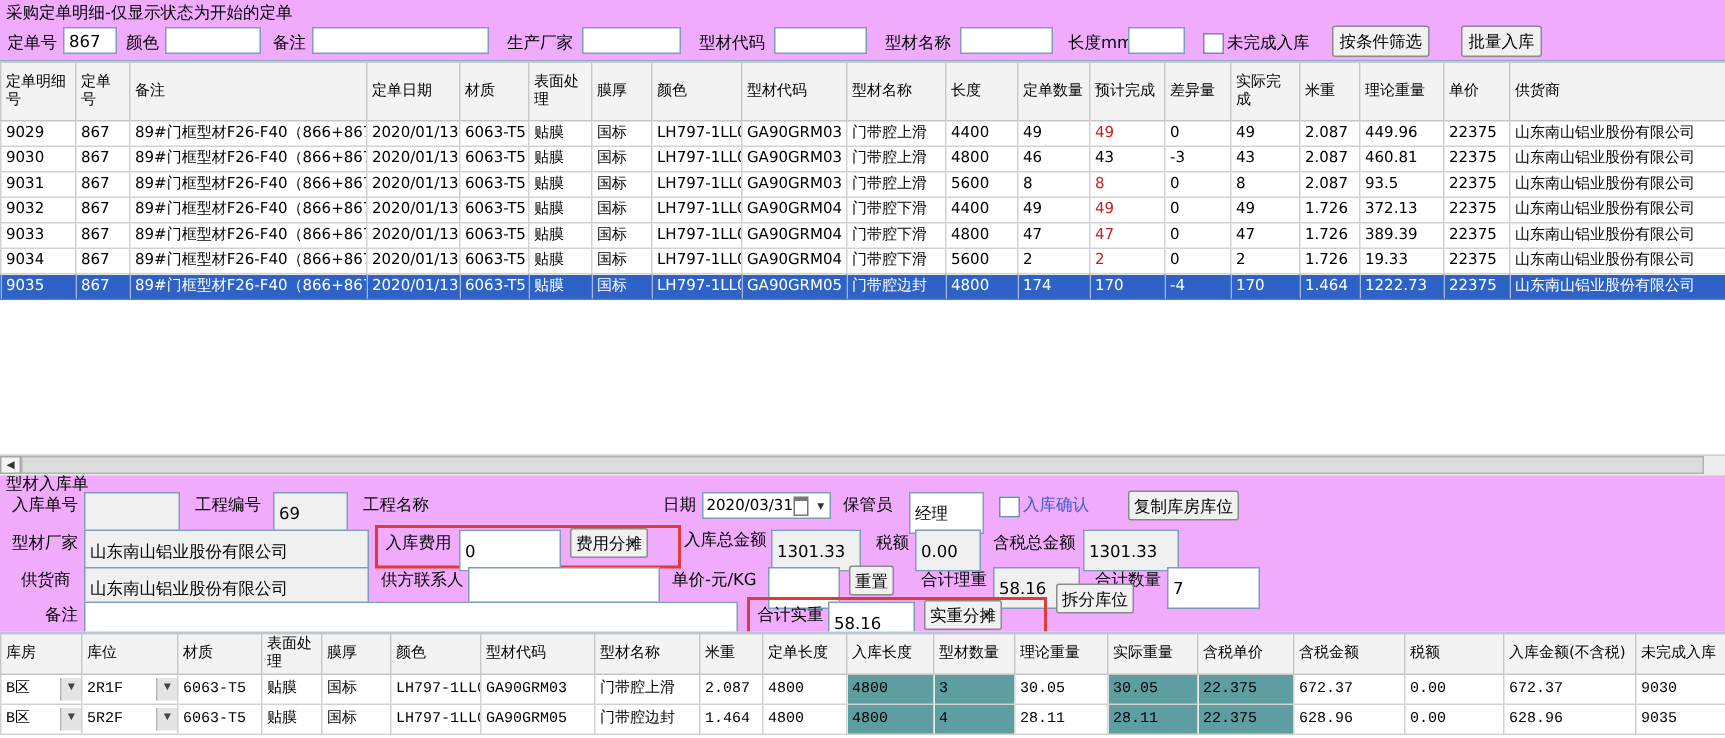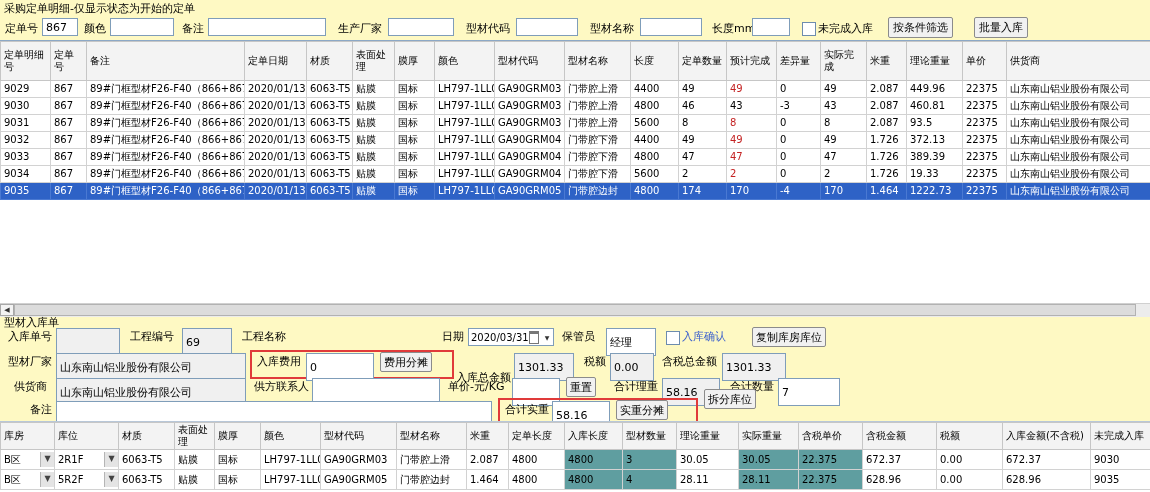--- a/index.html
+++ b/index.html
@@ -1,16 +1,16 @@
 <!DOCTYPE html>
 <html><head>
 <meta charset="utf-8">
 <style>
   html,body{margin:0;padding:0;}
-  .app{position:relative;width:1150px;height:492px;background:#fef9c3;
+  .app{position:relative;width:1150px;height:492px;background:#f0abfc;
        font-family:"DejaVu Sans","Liberation Sans",sans-serif;font-size:11px;color:#000;overflow:hidden;}
   .titlebar{position:absolute;left:4px;top:1px;height:14px;white-space:nowrap;}
   .filterbar{position:absolute;left:0;top:16px;width:1150px;height:24px;}
   .filterbar .lbl{position:absolute;top:5px;white-space:nowrap;}
   .inp{position:absolute;top:2px;height:18px;border:1px solid #7f9db9;background:#fff;
        font-family:inherit;font-size:11px;padding:0 3px;box-sizing:border-box;}
   .btn{position:absolute;top:1px;height:21px;background:#f1f1f1;border:1px solid #8b8b8b;
        font-family:inherit;font-size:11px;padding:0 4px;border-radius:2px;white-space:nowrap;}
   .cb{position:absolute;width:12px;height:12px;background:#fff;border:1px solid #6d8cae;top:6px;}
   .gridwrap{position:absolute;left:0;top:40px;width:1150px;height:275px;background:#fff;
@@ -45,21 +45,21 @@
          font-family:inherit;font-size:11px;padding:0 3px;border-radius:2px;white-space:nowrap;}
   .datepicker{position:absolute;height:18px;border:1px solid #7f9db9;background:#fff;box-sizing:border-box;
               display:flex;align-items:center;font-size:10px;padding-left:2px;}
   .dp-text{flex:1;}
   .dp-cal{width:9px;height:9px;border:1px solid #777;border-top:3px solid #777;margin-right:2px;}
   .dp-arrow{font-size:6px;color:#333;width:12px;text-align:center;}
   .blue-label{color:#3a5fcd;}
   .redbox{position:absolute;border:2px solid var(--annot,#e03a3a);background:transparent;pointer-events:none;}
   .btm-area{position:absolute;left:0;top:106px;right:0;bottom:0;background:#fff;border-top:1px solid #b8c7d8;}
   .grid-bot th{height:24px;}
-  .grid-bot td{height:19px;line-height:19px;}
+  .grid-bot td{height:19px;line-height:19px;font-family:Liberation Mono, monospace;}
 </style>
 </head>
 <body>
 
 <div class="app" style="--sel: #2e62c6; --teal: #5f9ea0; --annot: #e03a3a; --alert: #c42222;">
 
   <div class="titlebar">采购定单明细-仅显示状态为开始的定单</div>
 
   <div class="filterbar">
     <span class="lbl" style="left:5px">定单号</span>
@@ -303,21 +303,21 @@
     <span class="cb" style="left:666px;top:16px;position:absolute"></span>
     <span class="f-lbl blue-label" style="left:682px;top:13px">入库确认</span>
     <button class="f-btn" style="left:752px;top:12px">复制库房库位</button>
 
     <span class="f-lbl" style="left:8px;top:38px">型材厂家</span>
     <input class="f-inp ro" style="left: 56px; top: 38px; width: 190px;" value="山东南山铝业股份有限公司">
     <div class="redbox" style="left:250px;top:35px;width:200px;height:25px"></div>
     <span class="f-lbl" style="left:257px;top:38px">入库费用</span>
     <input class="f-inp" style="left: 306px; top: 38px; width: 68px;" value="0">
     <button class="f-btn" style="left:380px;top:37px">费用分摊</button>
-    <span class="f-lbl" style="left:456px;top:54px">入库总金额</span>
+    <span class="f-lbl" style="left:456px;top:36px">入库总金额</span>
     <input class="f-inp ro" style="left: 514px; top: 38px; width: 60px;" value="1301.33">
     <span class="f-lbl" style="left:584px;top:38px">税额</span>
     <input class="f-inp ro" style="left: 610px; top: 38px; width: 44px;" value="0.00">
     <span class="f-lbl" style="left:662px;top:38px">含税总金额</span>
     <input class="f-inp ro" style="left: 722px; top: 38px; width: 64px;" value="1301.33">
 
     <span class="f-lbl" style="left:14px;top:63px">供货商</span>
     <input class="f-inp ro" style="left: 56px; top: 63px; width: 190px;" value="山东南山铝业股份有限公司">
     <span class="f-lbl" style="left:254px;top:63px">供方联系人</span>
     <input class="f-inp" style="left: 312px; top: 63px; width: 128px;" value="">

